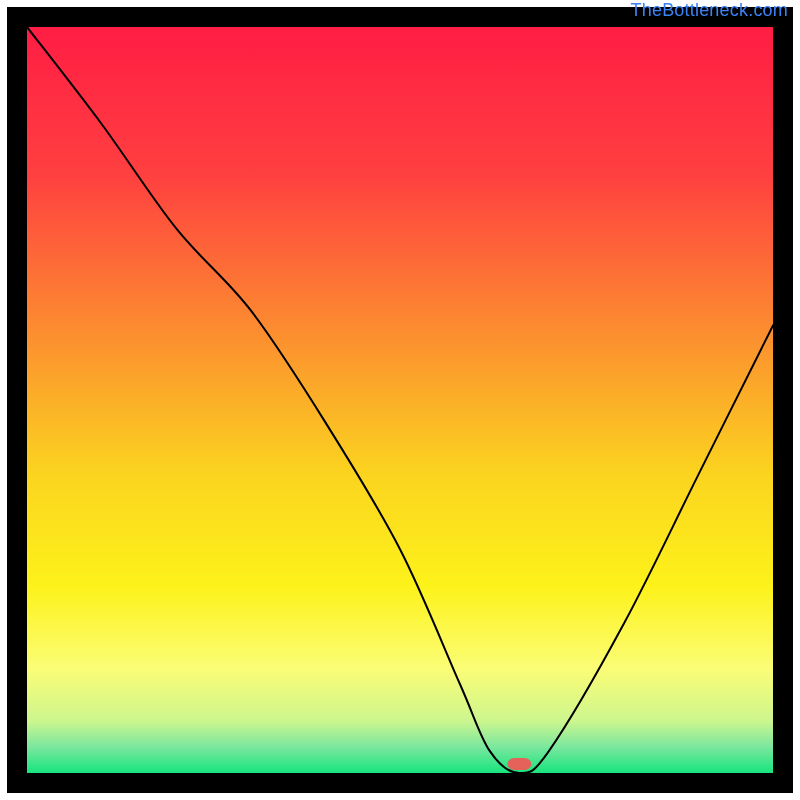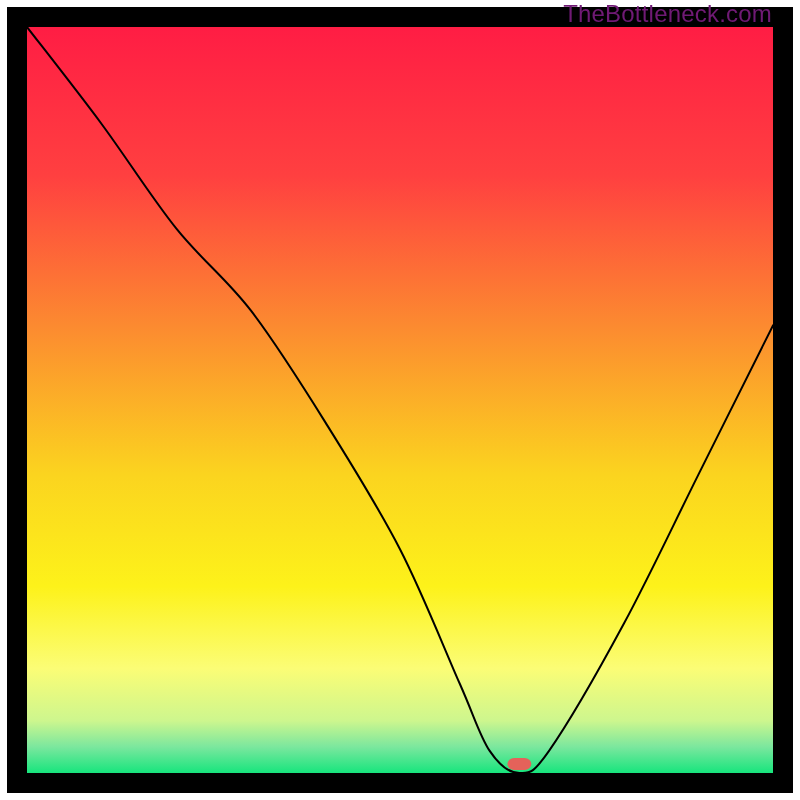--- a/index.html
+++ b/index.html
@@ -27,23 +27,23 @@
     overflow: hidden;
   }
   .plot svg {
     display: block;
     width: 100%;
     height: 100%;
   }
   .watermark {
     position: absolute;
     top: 0px;
-    right: 28px;
-    font-size: 24px;
-    color: #701a75;
+    right: 12px;
+    font-size: 18px;
+    color: #3b82f6;
     letter-spacing: 0.2px;
     user-select: none;
   }
 </style>
 </head>
 <body>
 
 <div class="outer-frame">
   <div class="plot">
     <svg viewBox="0 0 100 100" preserveAspectRatio="none">

